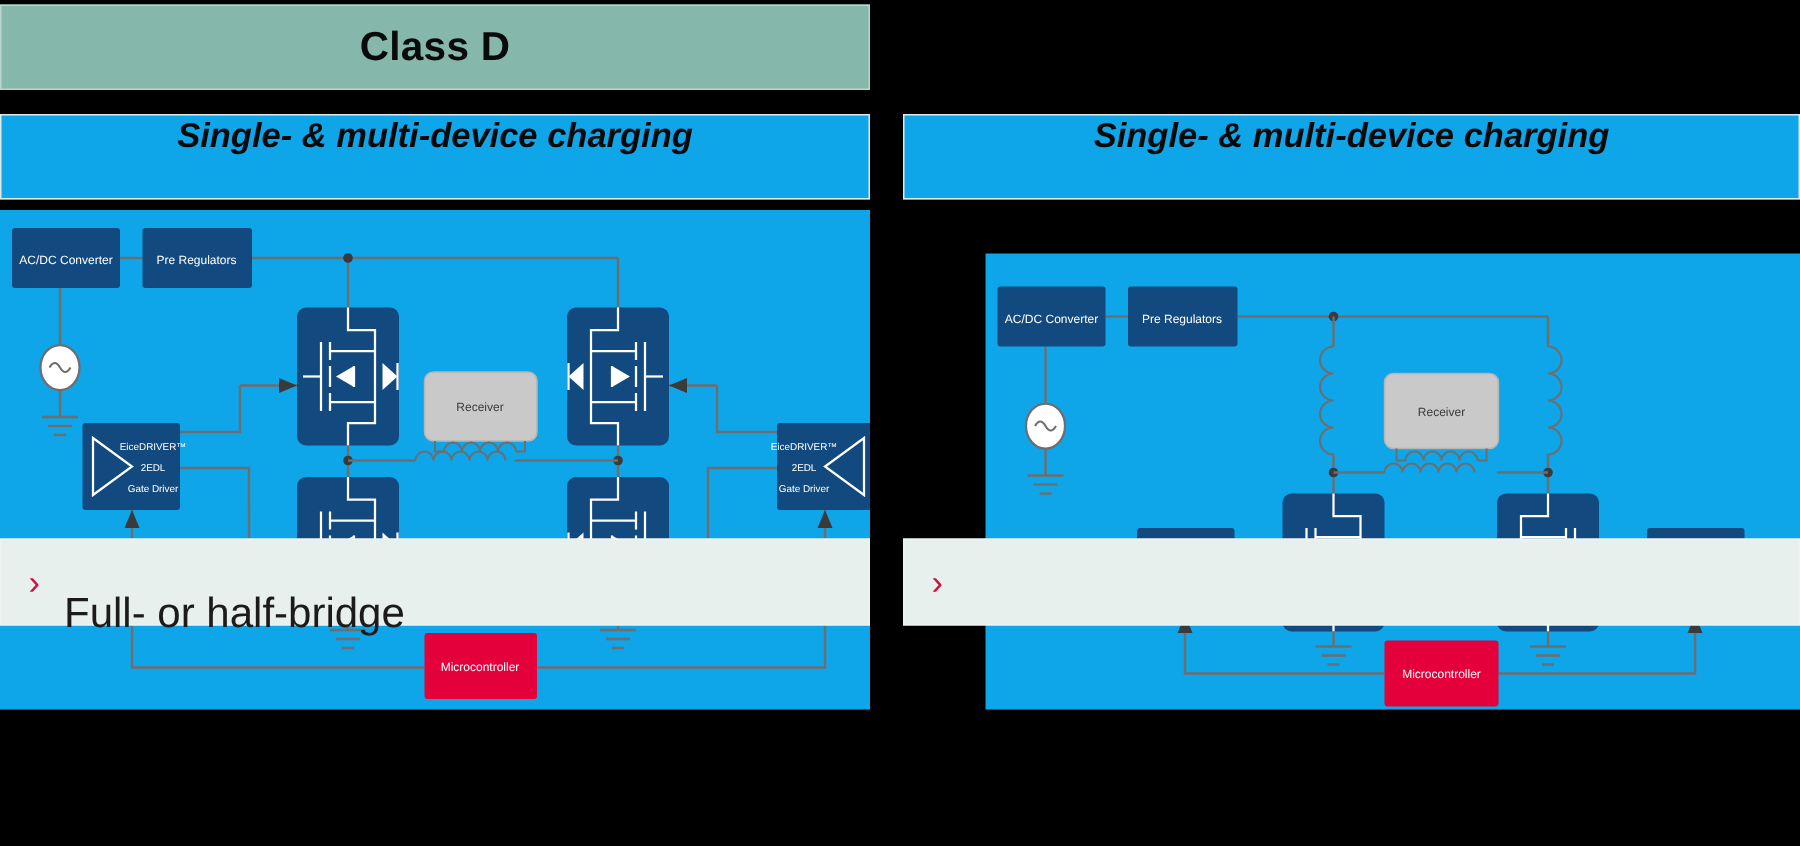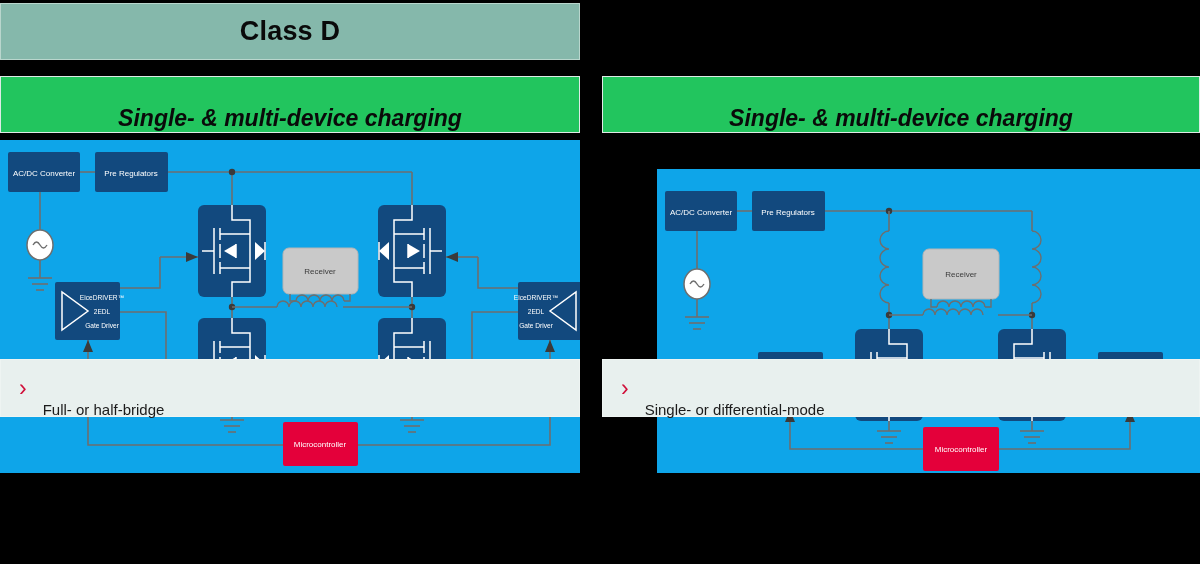--- a/index.html
+++ b/index.html
@@ -10,33 +10,33 @@
   .panel{position:absolute;top:0;height:420px;}
   .panel.left{left:0;width:580px;}
   .panel.right{left:602px;width:598px;}
 
   .hdr{position:absolute;left:0;right:0;top:3px;height:57px;
        background:#85B8AB;border:1px solid #b9d6cd;
        display:flex;align-items:center;justify-content:center;box-sizing:border-box;}
   .hdr-txt{font-size:27px;font-weight:bold;color:#0a0a0a;letter-spacing:.2px;}
 
   .sub{position:absolute;left:0;right:0;top:76px;height:57px;
-       background:#22c55e;border:1px solid #dfeae6;
-       display:flex;align-items:flex-end;justify-content:center;box-sizing:border-box;}
+       background:#0ea5e9;border:1px solid #dfeae6;
+       display:flex;align-items:flex-start;justify-content:center;box-sizing:border-box;}
   .sub-txt{font-size:23px;font-weight:bold;font-style:italic;color:#0a0a0a;}
 
   .diagram{position:absolute;background:#0ea5e9;}
   .panel.left  .diagram{left:0;   top:140px;width:580px;height:333px;}
   .panel.right .diagram{left:55px;top:169px;width:543px;height:304px;}
 
   .bullet{position:absolute;left:0;right:0;bottom:3px;height:58px;
           background:#E8F0EE;border:1px solid #eef4f2;
           display:flex;align-items:center;box-sizing:border-box;}
   .chev{color:#D0103A;font-size:23px;margin-left:18px;margin-right:16px;line-height:1;}
-  .bullet-txt{font-size:15px;color:#1b1b1b;margin-top:42px;}
+  .bullet-txt{font-size:28px;color:#1b1b1b;margin-top:42px;}
 
   svg{display:block;}
   text{font-family:"Liberation Sans",sans-serif;}
   .blk{fill:#12497E;}
   .blk-txt{fill:#ffffff;}
   .gry{fill:#C9C9C9;stroke:#b5b5b5;stroke-width:1;}
   .gry-txt{fill:#3a3a3a;}
   .red{fill:#E4003A;}
   .wire{stroke:#6e6e6e;stroke-width:1.6;fill:none;}
   .thin{stroke:#6e6e6e;stroke-width:1.4;fill:none;}
@@ -330,17 +330,16 @@
         <polygon fill="#3a3a3a" points="128,253 133,241 138,253"></polygon>
         <path class="wire" d="M473 241 V280 H342"></path>
         <polygon fill="#3a3a3a" points="468,253 473,241 478,253"></polygon>
         <rect class="red" x="266" y="258" width="76" height="44" rx="2"></rect>
         <text fill="#ffffff" x="304" y="283" font-size="8" text-anchor="middle">Microcontroller</text>
       </svg>
     </div>
 
     <div class="bullet">
       <span class="chev">›</span>
-      <span class="bullet-txt">Single- or differential-mode</span>
     </div>
   </div>
 
 </div>
 
 </body></html>

